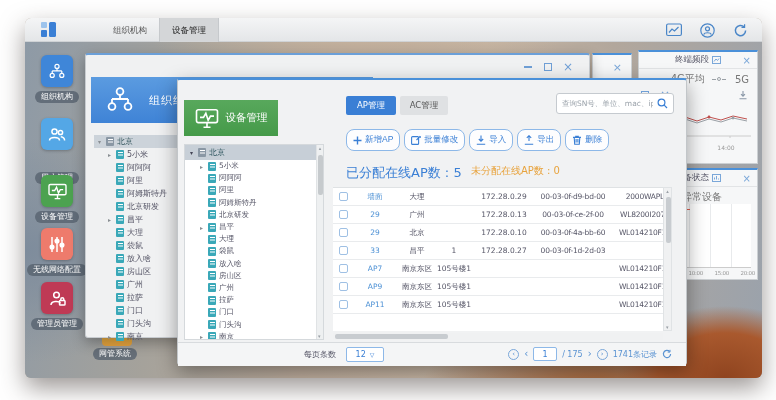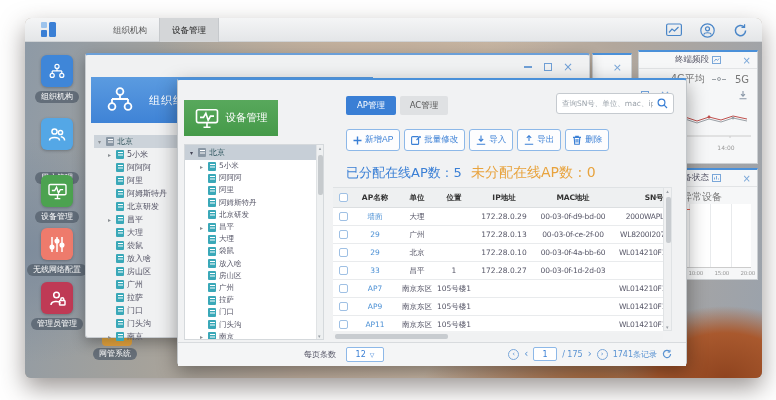--- a/index.html
+++ b/index.html
@@ -84,24 +84,24 @@
   .vscroll{position:absolute;right:0;top:0;width:7px;height:100%;background:#eef0f1;border-left:1px solid #e0e3e5;font-size:5px;color:#9aa0a6;text-align:center}
   .vscroll .thumb{position:absolute;left:1px;top:10px;width:5px;background:#c6cacd;border-radius:2px}
   .tab{position:absolute;top:16px;height:19px;display:flex;align-items:center;justify-content:center;font-size:8.5px;border-radius:2px}
   .tab-ap{left:168px;width:50px;background:#3a7fd5;color:#fff}
   .tab-ac{left:222px;width:48px;background:#dfe1e3;color:#555}
   .search{position:absolute;left:378px;top:13px;width:118px;height:21px;background:#fff;border:1px solid #c5cacf;border-radius:3px;
           display:flex;align-items:center;padding:0 5px;gap:4px}
   .search input{flex:1;min-width:0;border:0;outline:0;font-size:7.5px;color:#667;background:transparent;font-family:inherit}
   .search input::placeholder{color:#9aa2aa}
   .toolbar{position:absolute;left:168px;top:49px;display:flex;gap:4px}
-  .tbtn{height:22px;padding:0 6px;font-size:8.5px;color:#3a7fd5;background:#fdfdfe;border:1px solid #8db8e8;border-radius:3px;
+  .tbtn{height:22px;padding:0 6px;font-size:8.5px;color:#3a7fd5;background:#fdfdfe;border:1px solid #8db8e8;border-radius:8px;
         display:flex;align-items:center;gap:3px;white-space:nowrap}
   .stat-a{position:absolute;left:168px;top:84px;font-size:13px;color:#3a7fd5}
-  .stat-u{position:absolute;left:293px;top:84px;font-size:14px;color:#e8a33d}
+  .stat-u{position:absolute;left:293px;top:84px;font-size:10px;color:#e8a33d}
   .fieldsbtn{position:absolute;left:418px;top:77px;width:78px;height:24px;border:1px solid #8db8e8;border-radius:3px;
              background:#fdfdfe;color:#3a7fd5;font-size:8px;display:flex;align-items:center;justify-content:center}
   .tablewrap{position:absolute;left:155px;top:107px;width:330px;height:144px;overflow:hidden;background:#fff;border-top:1px solid #dfe2e4}
   .trow{display:flex;width:366px;height:18px;border-bottom:1px solid #e9ebed;align-items:center}
   .thead{height:20px;background:#eef0f1;border-bottom:1px solid #dcdfe1;font-weight:bold;color:#333}
   .c{font-size:7.5px;color:#556;text-align:center;overflow:hidden;white-space:nowrap;flex:none}
   .thead .c{color:#333}
   .c0{width:20px}.c1{width:44px}.c2{width:40px}.c3{width:34px}.c4{width:66px}.c5{width:72px;letter-spacing:-.2px}.c6{width:90px;letter-spacing:-.2px}
   .link{color:#4a8fd4}
   .cb{display:inline-block;width:9px;height:9px;border:1px solid #9fc0e4;border-radius:2px;background:#fff;vertical-align:middle}
@@ -585,29 +585,20 @@
             <path d="M1 2.4h8M3.7 2.4V1.2h2.6v1.2M2.2 2.4l.5 6.8h4.6l.5-6.8M4.1 4v3.5M5.9 4v3.5"></path>
           </svg>
         <span>删除</span>
       </button>
     </div>
 
     <span class="stat-a">已分配在线AP数 : 5</span>
     <span class="stat-u">未分配在线AP数 : 0</span>
 
     <div class="tablewrap">
-      <div class="trow thead">
-        <span class="c c0"><span class="cb"></span></span>
-        <span class="c c1">AP名称</span>
-        <span class="c c2">单位</span>
-        <span class="c c3">位置</span>
-        <span class="c c4">IP地址</span>
-        <span class="c c5">MAC地址</span>
-        <span class="c c6">SN号</span>
-      </div>
       <div>
 
           <div class="trow">
             <span class="c c0"><span class="cb"></span></span>
             <span class="c c1 link">墙面</span>
             <span class="c c2">大理</span>
             <span class="c c3"></span>
             <span class="c c4">172.28.0.29</span>
             <span class="c c5">00-03-0f-d9-bd-00</span>
             <span class="c c6">2000WAPL0000</span>

